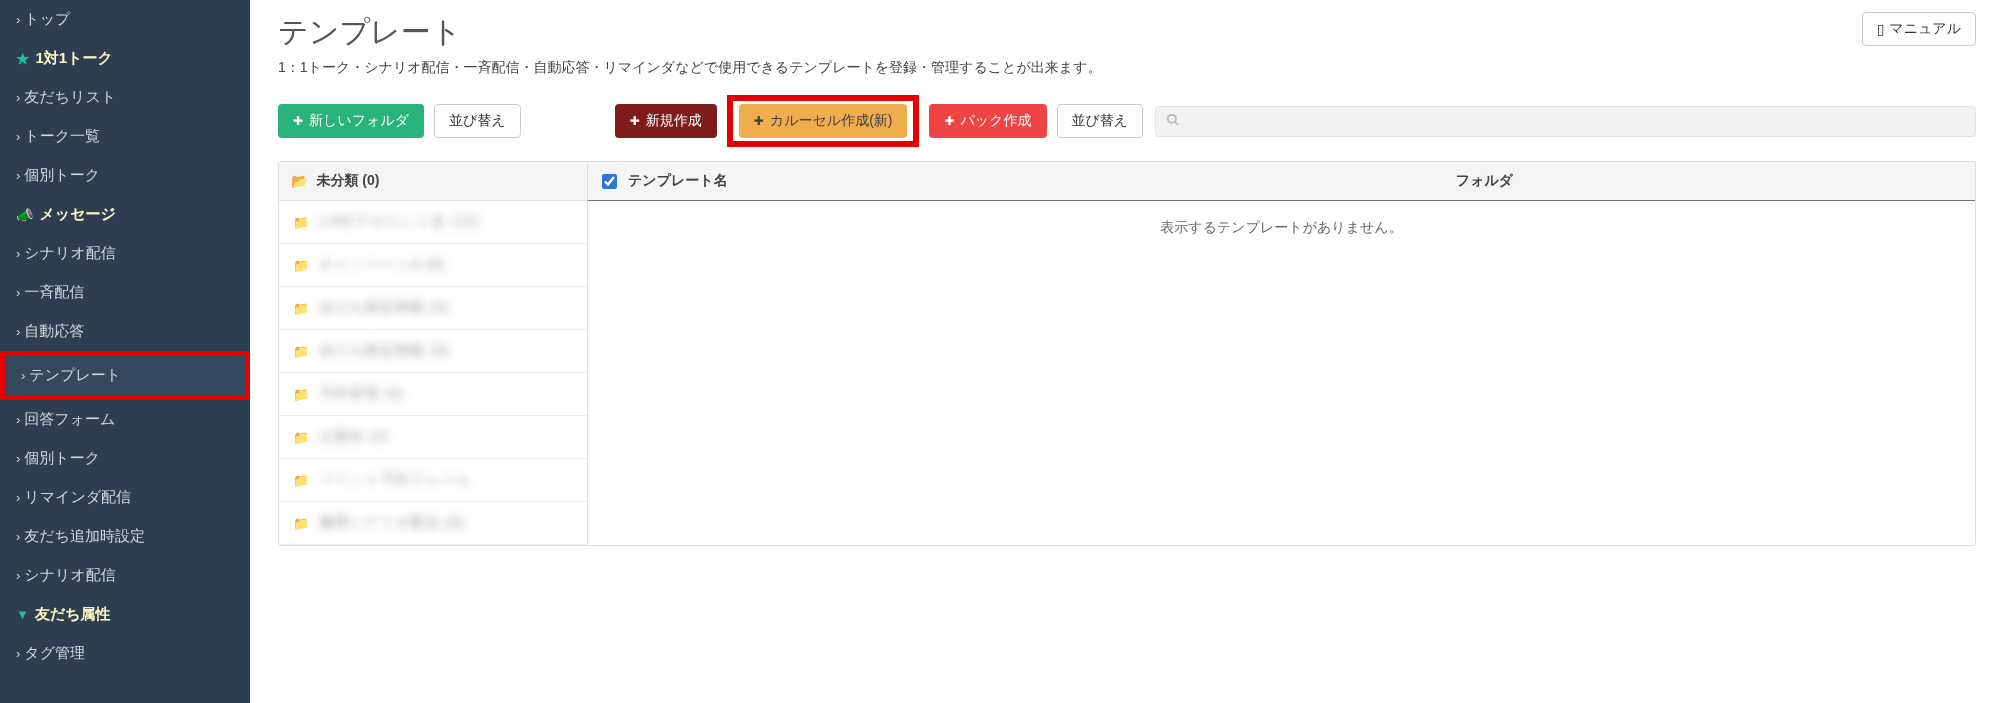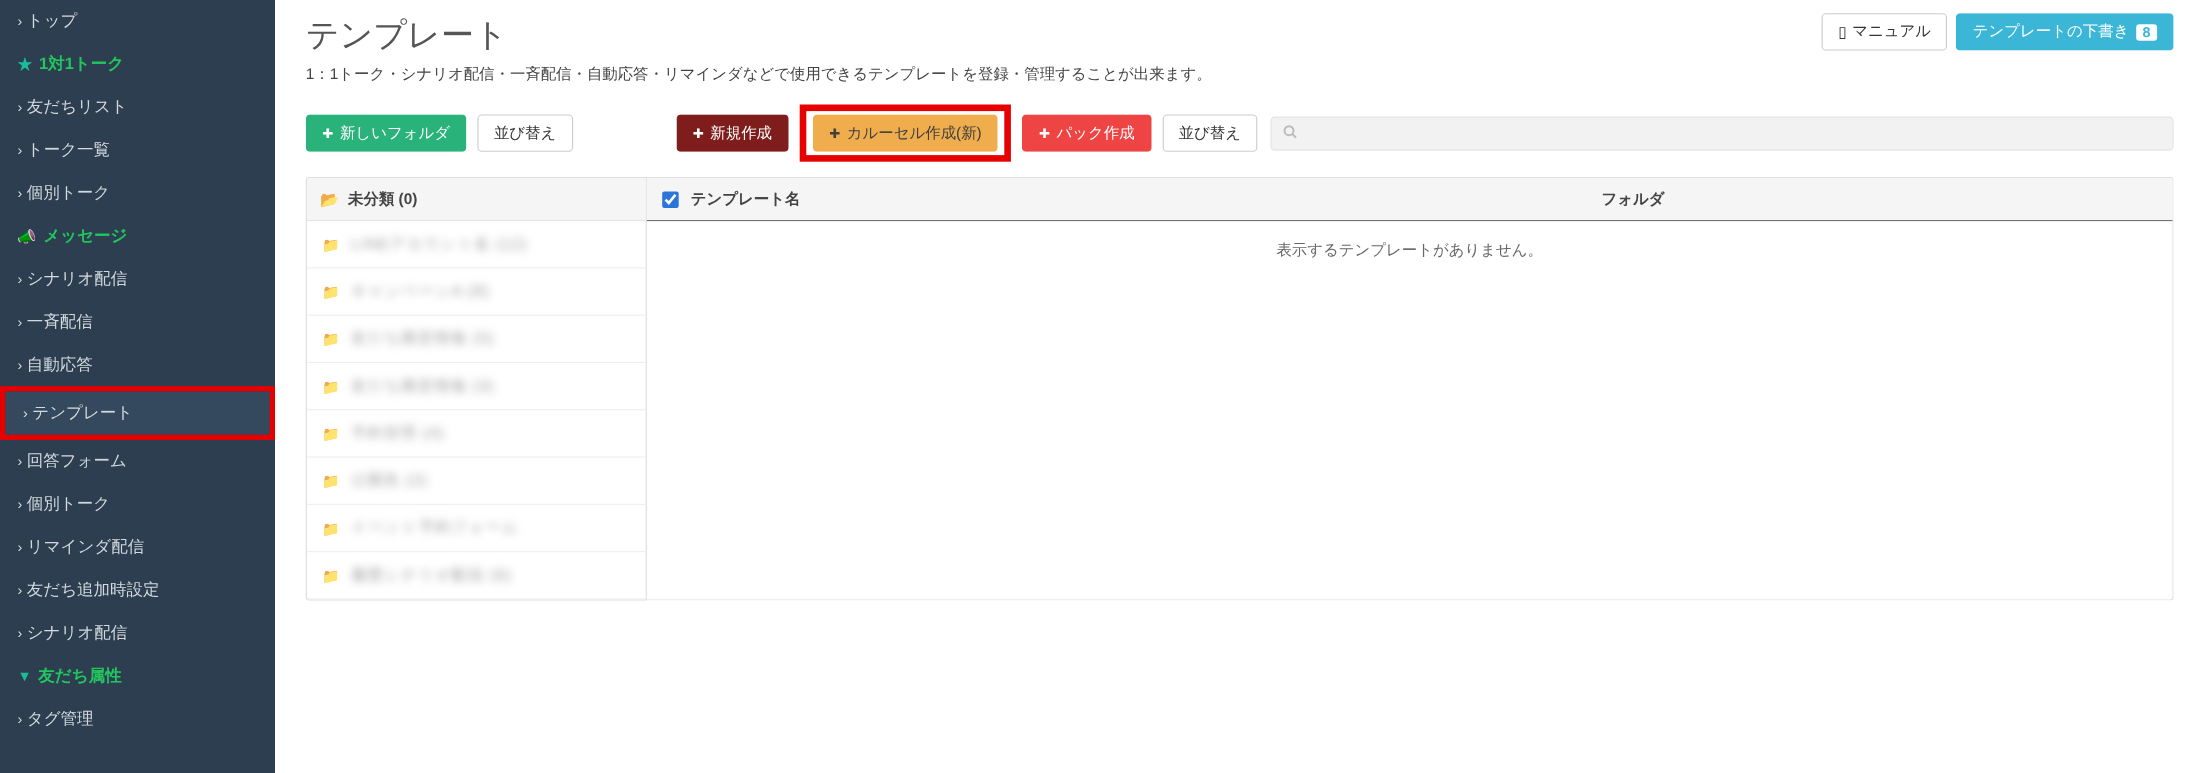--- a/index.html
+++ b/index.html
@@ -2,21 +2,21 @@
 <html><head>
 <meta charset="utf-8">
 <style>
 * { box-sizing: border-box; margin: 0; padding: 0; }
 body { font-family: "Hiragino Kaku Gothic ProN", "Meiryo", sans-serif; font-size: 14px; color: #333; background: #fff; }
 .app { display: flex; min-height: 703px; width: 2004px; }
 
 
 .sidebar { width: 250px; background: #2c3e50; color: #fff; flex-shrink: 0; }
 .sidebar .nav-item { display: flex; align-items: center; padding: 10px 16px; color: #d3d9de; cursor: pointer; font-size: 15px; }
-.sidebar .nav-item.section { color: #22c55e; font-weight: bold; }
+.sidebar .nav-item.section { color: #fef9c3; font-weight: bold; }
 .sidebar .nav-item.section.star::before { content: "★"; margin-right: 6px; color: #1abc9c; }
 .sidebar .nav-item.section.horn::before { content: "📣"; margin-right: 6px; font-size: 14px; filter: hue-rotate(120deg); }
 .sidebar .nav-item.section.funnel::before { content: "▼"; margin-right: 6px; color: #1abc9c; font-size: 13px; }
 .sidebar .nav-item .chev { margin-right: 4px; color: #d3d9de; font-size: 13px; }
 .sidebar .highlight-box { border: 5px solid #e60000; }
 .sidebar .nav-item.active { background: #34495e; }
 
 
 .main { flex: 1; padding: 12px 28px; position: relative; }
 .header-row { display: flex; align-items: flex-start; justify-content: space-between; }
@@ -139,24 +139,20 @@
 
     <div class="header-row">
       <div>
         <h1 class="page-title">テンプレート</h1>
       </div>
       <div class="header-buttons">
         <button class="btn btn-white">
             <span class="pre-icon">▯</span>
             <span>マニュアル</span>
           </button>
-        <button class="btn btn-info">
-            <span>テンプレートの下書き</span>
-            <span class="badge-count">8</span>
-          </button>
       </div>
     </div>
 
     <p class="page-desc">1：1トーク・シナリオ配信・一斉配信・自動応答・リマインダなどで使用できるテンプレートを登録・管理することが出来ます。</p>
 
     <div class="toolbar">
       <div class="group">
         <button class="btn btn-green plus">
             <span>新しいフォルダ</span>
           </button>

